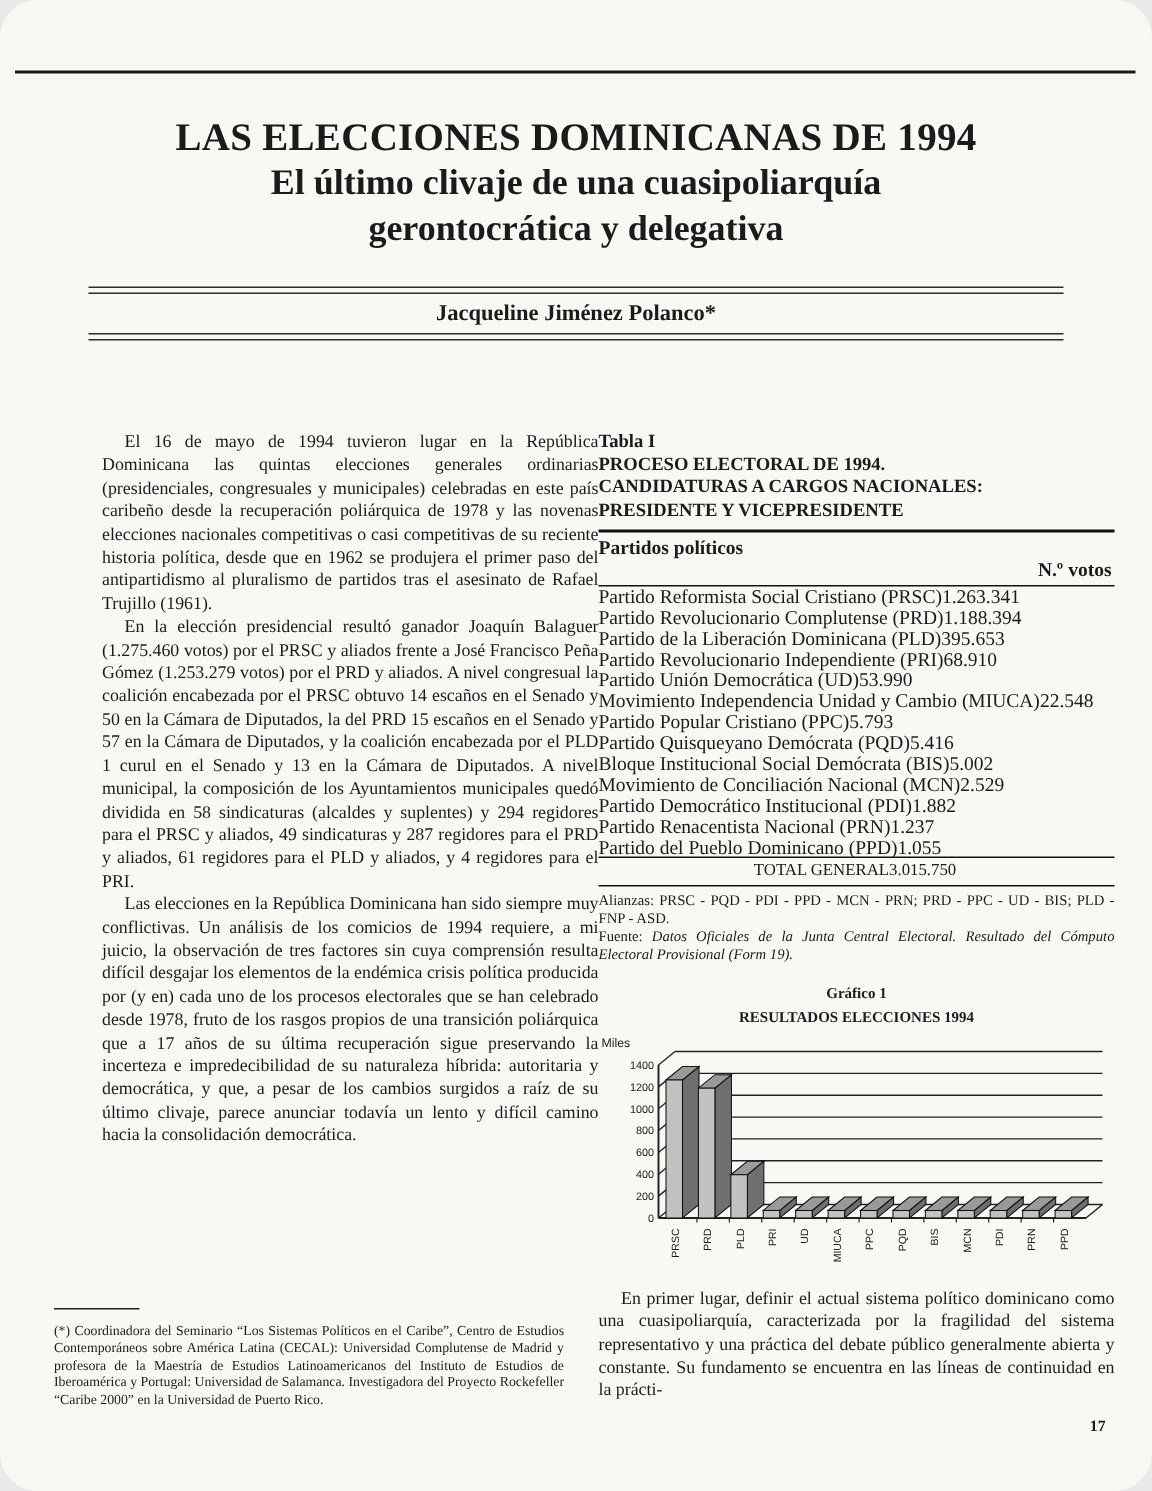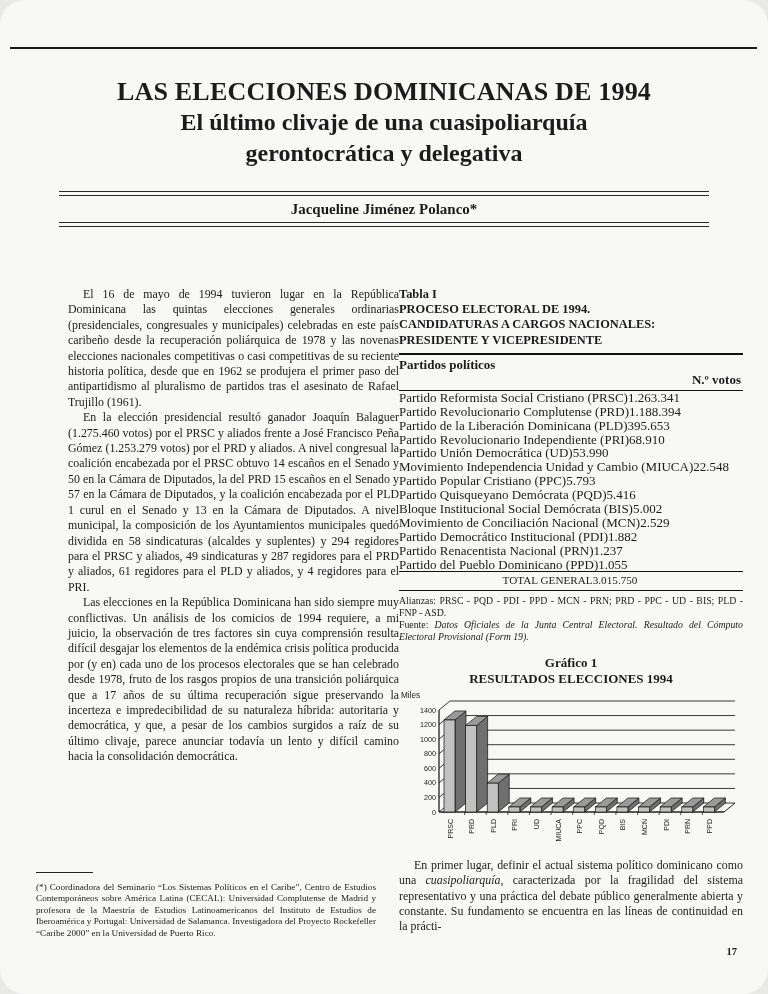--- a/index.html
+++ b/index.html
@@ -31,24 +31,24 @@
   .table-caption{text-align:left;font-weight:bold;font-size:12.4px;line-height:15.2px;}
   .etable{margin-top:5px;}
   .etable-header{display:flex;justify-content:space-between;font-weight:bold;font-size:13px;
     border-top:2px solid #111;border-bottom:1.5px solid #111;padding:2px 2px 2px 0;flex-direction:column;}
   .etable-row{display:flex;justify-content:flex-start;font-size:13px;height:13.9px;align-items:center;padding-right:2px;}
   .etable-total{display:flex;justify-content:center;font-size:11.2px;font-weight:normal;
     border-top:1px solid #111;border-bottom:1.5px solid #111;padding:1px 2px 1px 0;}
   .votes{text-align:right;}
   .table-notes{margin-top:4px;font-size:9.8px;line-height:12.2px;text-align:justify;}
   .fuente-italic{font-style:italic;}
-  .chart-caption{margin-top:12px;text-align:center;font-weight:bold;font-size:13px;line-height:15.2px;}
+  .chart-caption{margin-top:12px;text-align:center;font-weight:bold;font-size:10px;line-height:15.2px;}
   .chart-svg{display:block;margin-top:4px;width:344px;height:168px;}
   .closing-para{margin-top:6px;}
-  .em{font-style:italic;}
+  .em{}
   .page-num{position:absolute;right:31px;top:946px;font-size:10.5px;font-weight:bold;font-family:Liberation Serif, serif;}
 </style>
 </head>
 <body>
 
 <div class="page">
 
   <div class="rule-top"></div>
 
   <div class="title-block">

